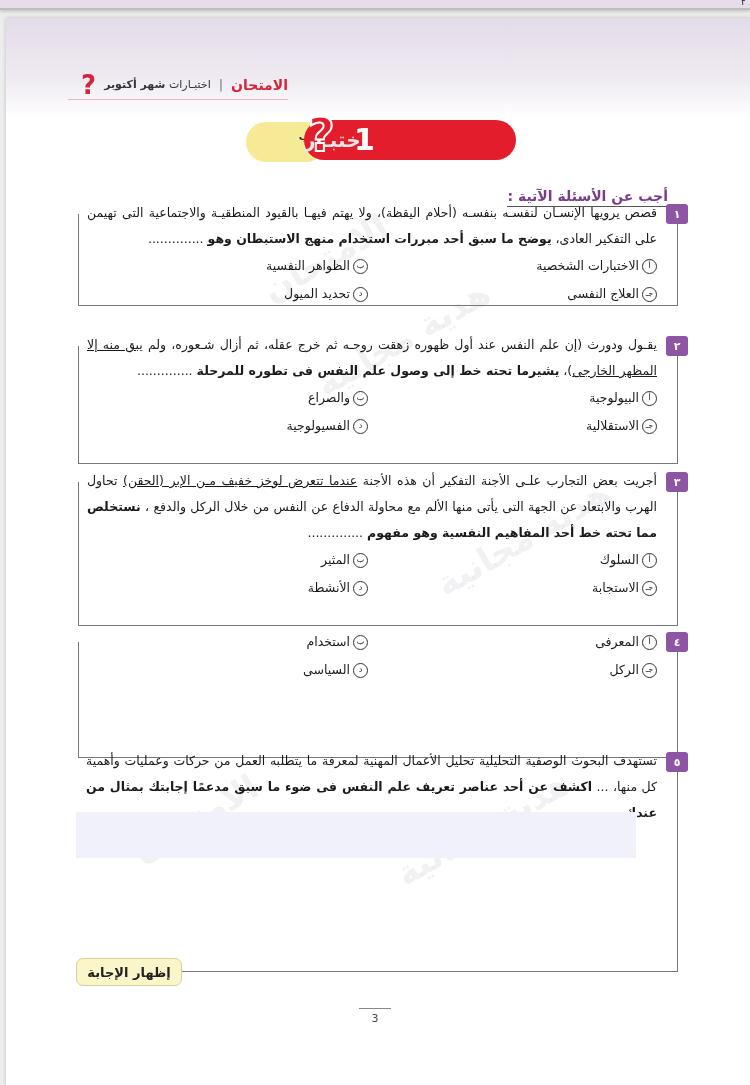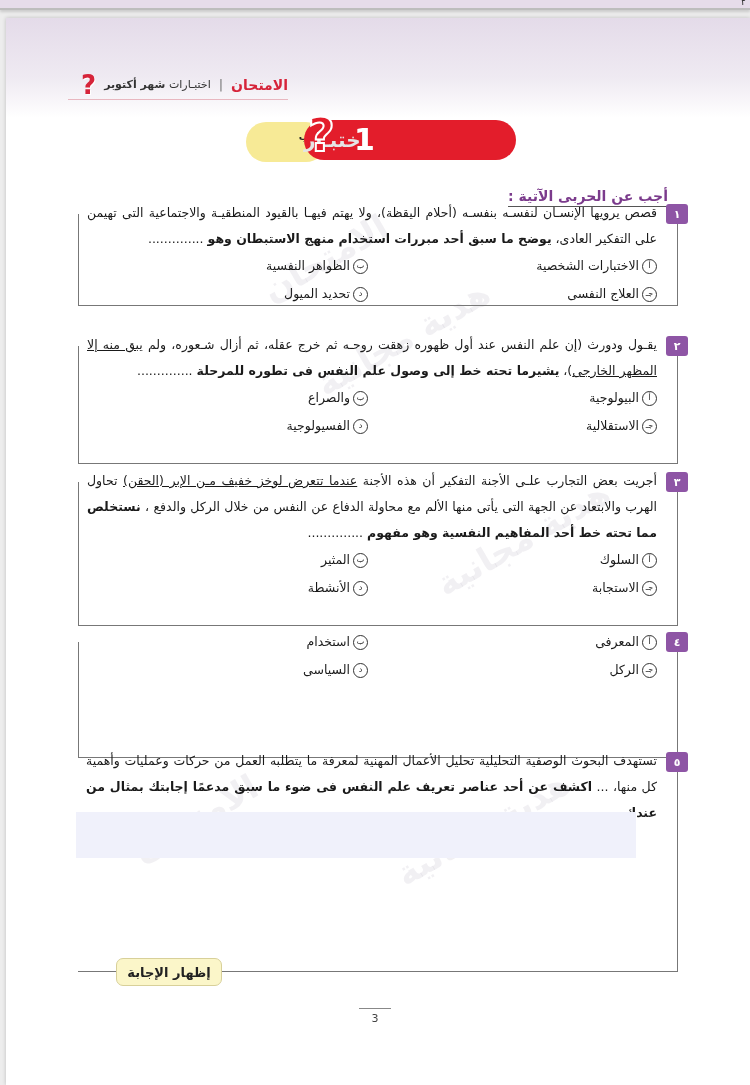--- a/index.html
+++ b/index.html
@@ -93,21 +93,21 @@
     line-height: 1;
   }
   .answer-area {
     position: absolute; left: 76px; top: 812px; width: 560px; height: 46px;
     background: #f0f1fb;
   }
   .show-answer {
     position: absolute; left: 76px; top: 957px; width: 106px; height: 28px;
     background: #fbf6c9; border: 1px solid #d8d099; border-radius: 7px;
     display: flex; align-items: center; justify-content: center;
-    font-size: 13px; font-weight: bold; color: #222; direction: rtl; margin-left: 40px;
+    font-size: 13px; font-weight: bold; color: #222; direction: rtl;
   }
   .page-num-line {
     position: absolute; left: 359px; top: 1008px; width: 32px; height: 1px; background: #888;
   }
   .page-num {
     position: absolute; left: 359px; top: 1012px; width: 32px; text-align: center;
     font-size: 11px; color: #444;
   }
   .watermark {
     position: absolute; color: rgba(180,170,190,0.18); font-size: 34px; font-weight: bold;
@@ -144,21 +144,21 @@
       <span>مجاب</span>
       <span>عنـه</span>
     </div>
     <div class="banner-red">
       <span class="banner-title">اختبـار</span>
     </div>
     <span class="banner-num">1</span>
     <span class="banner-q">?</span>
   </div>
 
-  <div class="instructions">أجب عن الحربى الآتية :</div>
+  <div class="instructions">أجب عن الأسئلة الآتية :</div>
 
   <div class="question" style="top:196px; height:92px;">
     <span class="q-num">١</span>
     <div class="q-text">
       <span>قصص يرويها الإنسـان لنفسـه بنفسـه (أحلام اليقظة)، ولا يهتم فيهـا بالقيود المنطقيـة والاجتماعية التى تهيمن على التفكير العادى، </span><b>يوضح ما سبق أحد مبررات استخدام منهج الاستبطان وهو</b> <span>..............</span>
     </div>
     <div class="options">
       <div class="opt">
           <span class="opt-letter">أ</span>
           <span>الاختبارات الشخصية</span>

